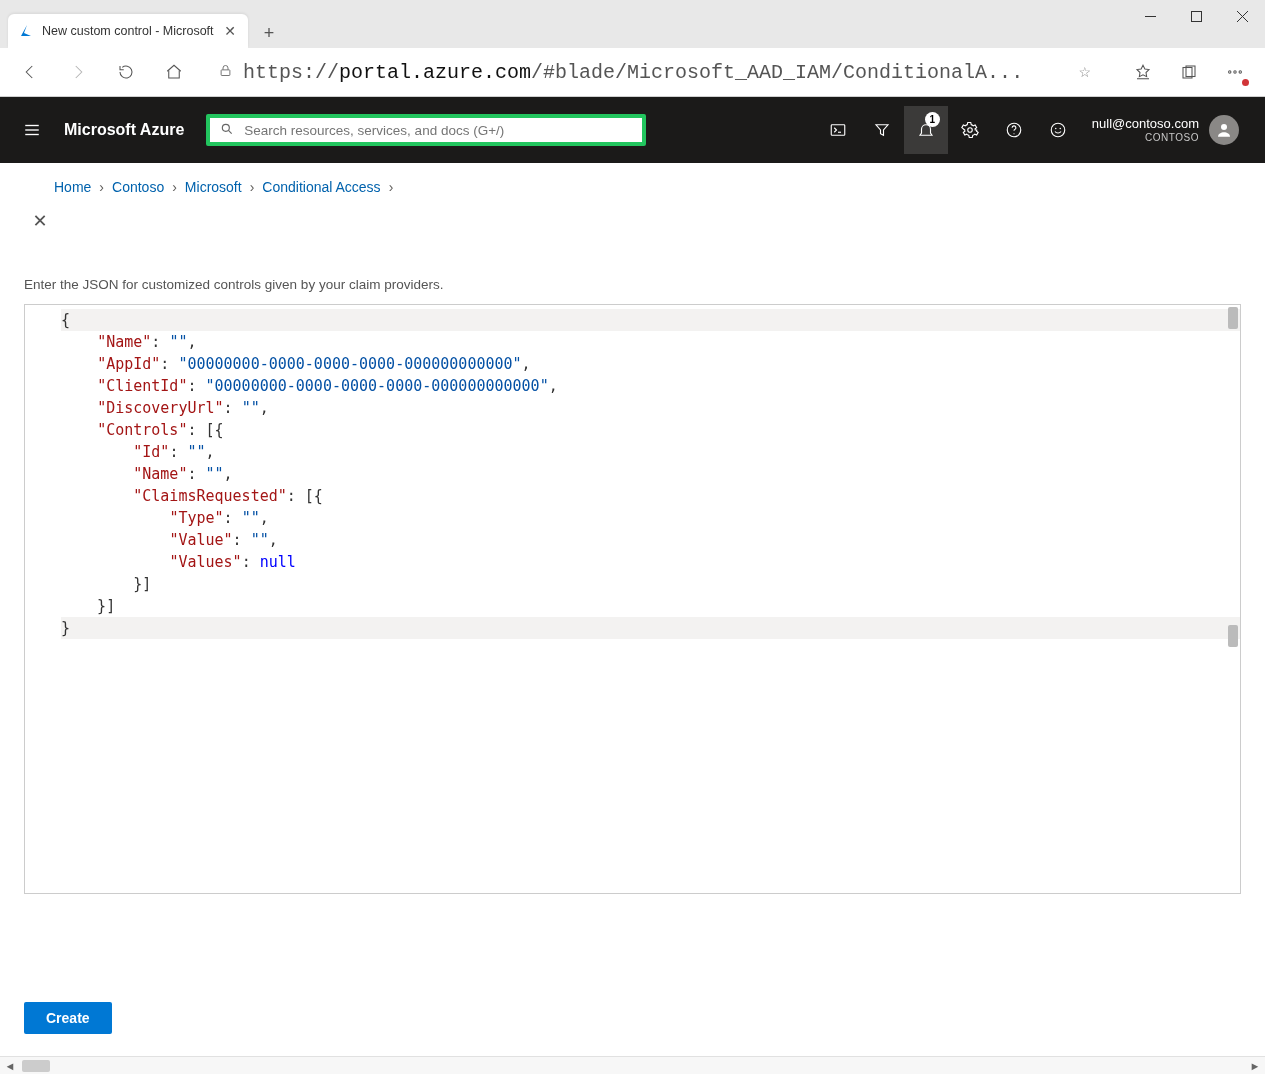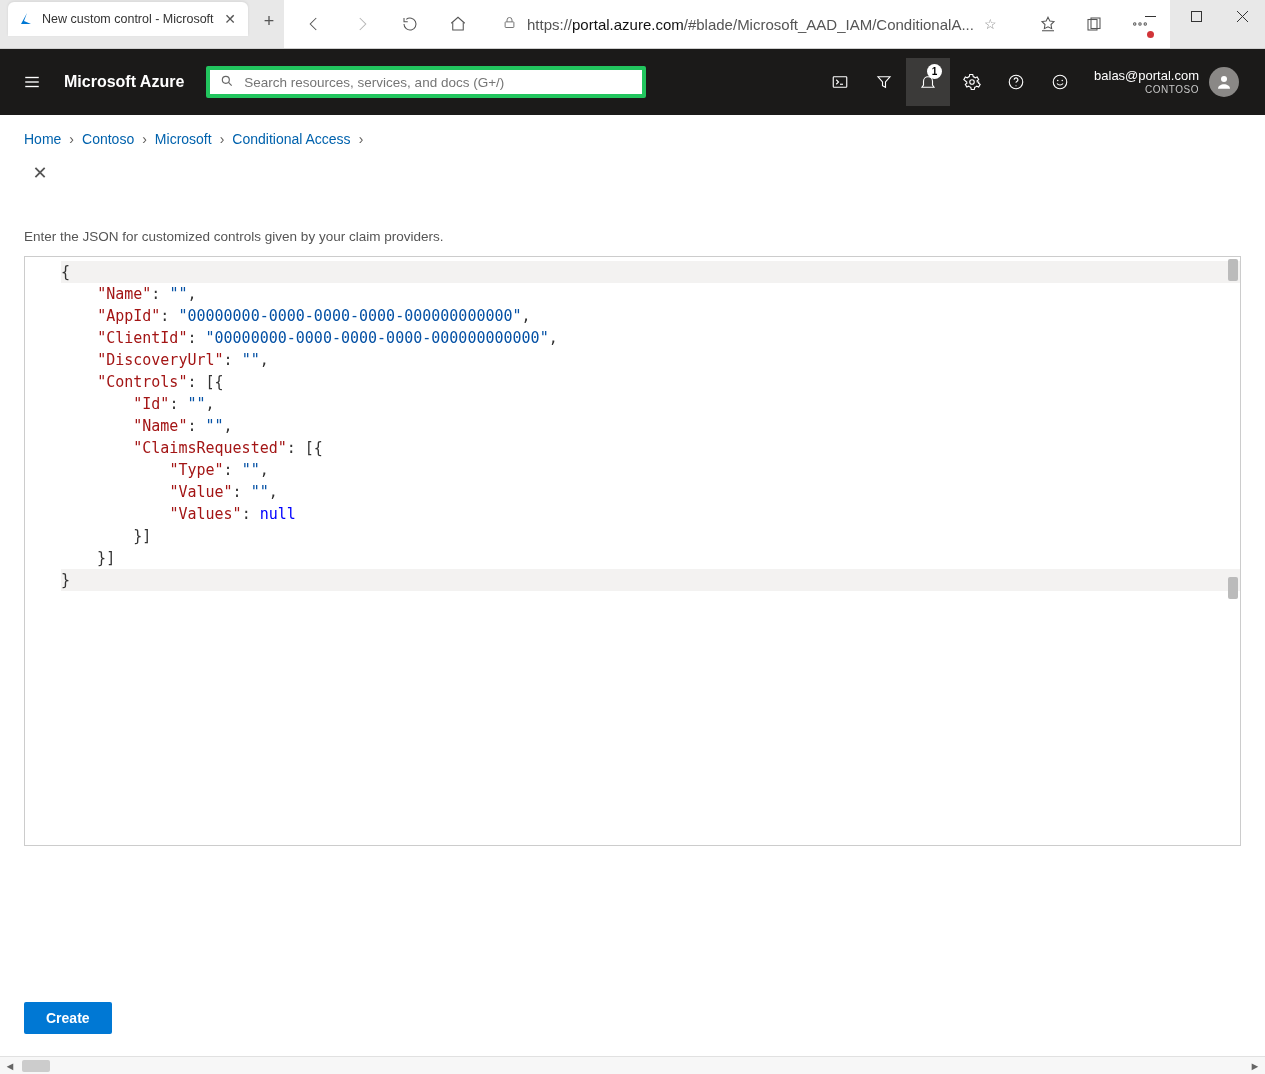--- a/index.html
+++ b/index.html
@@ -15,39 +15,39 @@
     --code-key:#a31515;
     --code-str:#0451a5;
     --code-kw:#0000ff;
     --hover:#f3f2f1;
   }
   *{box-sizing:border-box;}
   html,body{margin:0;padding:0;height:100%;font-family:"Segoe UI",Arial,sans-serif;font-size:14px;color:var(--text);}
   body{display:flex;flex-direction:column;width:1265px;height:1074px;background:var(--chrome-grey);overflow:hidden;}
 
   
-  .browser-chrome{background:var(--chrome-grey);display:flex;flex-direction:row;border-bottom:1px solid #d0d0d0;}
+  .browser-chrome{background:var(--chrome-grey);display:flex;flex-direction:column;border-bottom:1px solid #d0d0d0;}
   .titlebar{height:12px;}
   .tabrow{display:flex;align-items:flex-end;height:36px;padding-left:8px;}
   .tab{display:flex;align-items:center;height:34px;background:var(--tab-bg);border-top-left-radius:6px;border-top-right-radius:6px;padding:0 10px;max-width:260px;min-width:240px;gap:8px;box-shadow:0 -1px 3px rgba(0,0,0,.08);}
   .tab .favicon{width:16px;height:16px;display:flex;align-items:center;justify-content:center;}
   .tab .title{flex:1;white-space:nowrap;overflow:hidden;text-overflow:ellipsis;font-size:12.5px;color:#333;}
   .tab .close{width:16px;height:16px;display:flex;align-items:center;justify-content:center;color:#555;font-size:14px;cursor:pointer;}
   .newtab{width:30px;height:30px;display:flex;align-items:center;justify-content:center;color:#555;margin-left:6px;cursor:pointer;font-size:18px;}
   .window-controls{position:absolute;top:0;right:0;display:flex;}
   .win-btn{width:46px;height:32px;display:flex;align-items:center;justify-content:center;color:#333;cursor:pointer;}
   .win-btn svg{width:11px;height:11px;}
 
   .toolbar{display:flex;align-items:center;height:48px;background:#fff;padding:0 14px;gap:16px;}
   .tb-icon{width:32px;height:32px;display:flex;align-items:center;justify-content:center;color:#555;cursor:pointer;border-radius:4px;}
   .tb-icon.disabled{color:#b5b5b5;cursor:default;}
   .tb-icon svg{width:18px;height:18px;stroke:currentColor;fill:none;stroke-width:1.4;}
   .addrbar{flex:1;display:flex;align-items:center;height:34px;padding:0 12px;gap:10px;color:#555;}
   .addrbar .lock{color:#777;}
-  .addrbar .url{flex:1;font-size:15px;color:#555;white-space:nowrap;overflow:hidden;text-overflow:ellipsis;}
+  .addrbar .url{flex:1;font-size:20px;color:#555;white-space:nowrap;overflow:hidden;text-overflow:ellipsis;font-family:Liberation Mono, monospace;}
   .addrbar .url .host{color:#111;font-weight:500;}
   .addrbar .star{color:#888;cursor:pointer;}
   .tb-right{display:flex;align-items:center;gap:14px;margin-left:8px;}
   .dots-badge{position:relative;}
   .dots-badge::after{content:"";position:absolute;bottom:2px;right:2px;width:7px;height:7px;border-radius:50%;background:#d13438;}
 
   
   .azure-bar{display:flex;align-items:center;height:66px;background:var(--azure-black);color:#fff;padding:0 14px;}
   .hamburger{width:36px;height:36px;display:flex;align-items:center;justify-content:center;cursor:pointer;}
   .hamburger svg{stroke:#fff;}
@@ -61,21 +61,21 @@
   .az-icon.badge .count{position:absolute;top:6px;right:8px;width:15px;height:15px;border-radius:50%;background:#fff;color:#000;font-size:10px;display:flex;align-items:center;justify-content:center;font-weight:600;}
   .az-user{display:flex;align-items:center;gap:10px;padding:0 12px;cursor:pointer;}
   .az-user .lines{display:flex;flex-direction:column;align-items:flex-end;line-height:1.2;}
   .az-user .email{font-size:13px;}
   .az-user .org{font-size:10px;letter-spacing:.5px;color:#c8c8c8;}
   .az-user .avatar{width:30px;height:30px;border-radius:50%;background:#8a8886;display:flex;align-items:center;justify-content:center;}
   .az-user .avatar svg{width:18px;height:18px;fill:#fff;}
 
   
   .blade{flex:1;background:#fff;display:flex;flex-direction:column;position:relative;overflow:hidden;}
-  .breadcrumbs{display:flex;align-items:center;gap:8px;padding:16px 24px 0;font-size:14px;}
+  .breadcrumbs{display:flex;align-items:center;gap:8px;padding:16px 24px 0;font-size:14px;margin-left:30px;}
   .breadcrumbs a{color:var(--link-blue);text-decoration:none;cursor:pointer;}
   .breadcrumbs .sep{color:var(--muted);}
   .blade-head{display:flex;align-items:center;justify-content:space-between;padding:10px 24px 0;}
   .blade-title{font-size:26px;font-weight:600;margin:4px 0 18px;}
   .blade-close{width:32px;height:32px;display:flex;align-items:center;justify-content:center;color:#555;cursor:pointer;font-size:18px;}
   .desc{padding:0 24px 12px;color:#555;font-size:13.5px;margin-top:40px;}
 
   .editor-wrap{margin:0 24px;border:1px solid var(--border);height:590px;position:relative;font-family:Menlo,Consolas,monospace;font-size:15px;line-height:22px;}
   .editor-body{position:absolute;top:0;left:0;right:0;bottom:0;overflow:auto;padding:4px 0 4px 36px;}
   .code-line{white-space:pre;}
@@ -236,21 +236,21 @@
         <svg viewBox="0 0 24 24">
           <circle cx="12" cy="12" r="9"></circle>
           <path d="M8 14c1 1.5 2.5 2 4 2s3-.5 4-2"></path>
           <circle cx="9" cy="10" r="1" fill="#fff" stroke="none"></circle>
           <circle cx="15" cy="10" r="1" fill="#fff" stroke="none"></circle>
         </svg>
       </div>
   </div>
   <div class="az-user">
     <div class="lines">
-      <span class="email">balas@portal.com</span>
+      <span class="email">null@contoso.com</span>
       <span class="org">CONTOSO</span>
     </div>
     <div class="avatar">
         <svg viewBox="0 0 24 24">
           <circle cx="12" cy="8" r="4"></circle>
           <path d="M4 21c0-4 4-6 8-6s8 2 8 6z"></path>
         </svg>
       </div>
   </div>
 </div>

